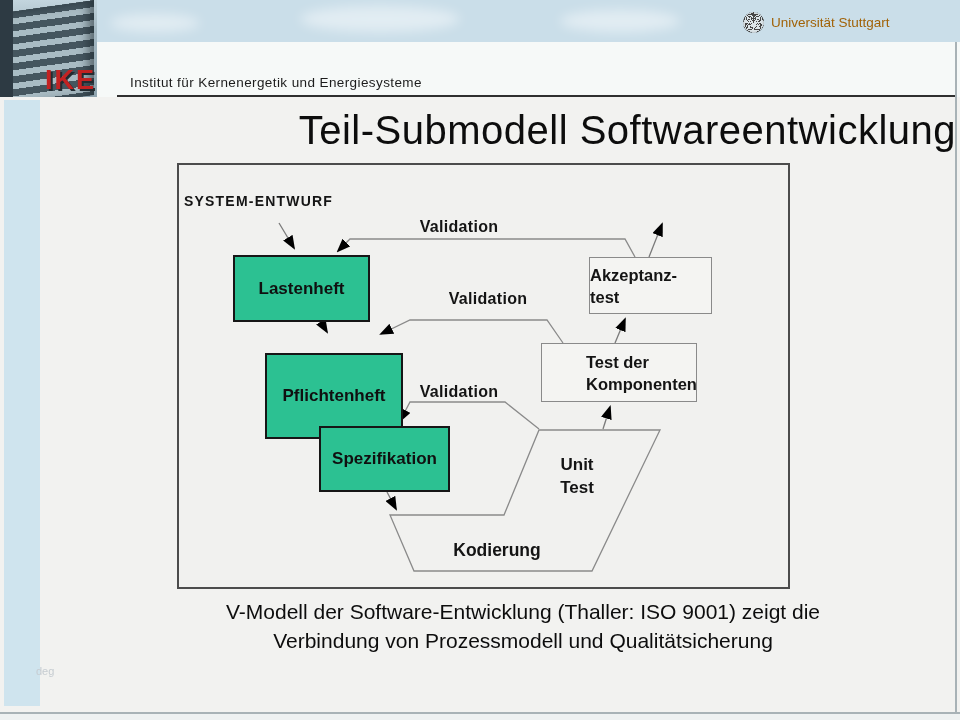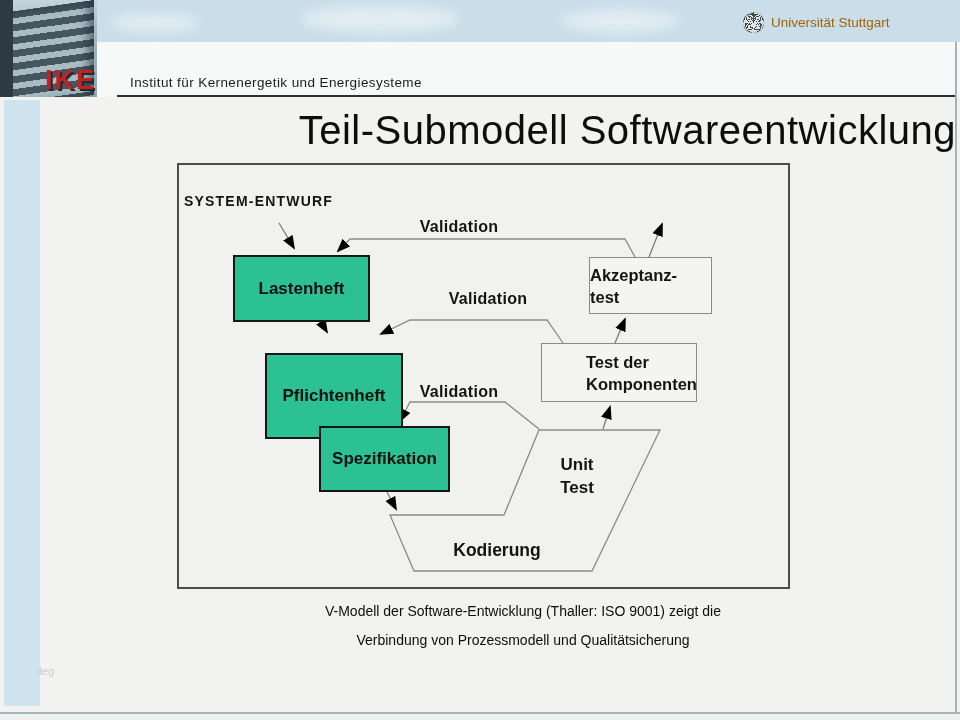--- a/index.html
+++ b/index.html
@@ -32,21 +32,21 @@
     color:#c32222;text-shadow:2px 2px 0 #222b31;}
   .hr-dark{position:absolute;left:117px;top:95px;width:840px;height:2px;background:#2f2f2f;}
   .sidebar{position:absolute;left:4px;top:100px;width:36px;height:606px;background:#cfe4ee;}
   .edge-right{position:absolute;left:955px;top:42px;width:2px;height:672px;background:#a8b2b6;}
   .edge-bottom{position:absolute;left:0;top:712px;width:960px;height:2px;background:#a8b2b6;}
   .below-strip{position:absolute;left:0;top:714px;width:960px;height:6px;background:#eef1f1;}
   
   .title{position:absolute;left:40px;top:108px;width:916px;text-align:right;
     font-size:40px;letter-spacing:.5px;color:#0d0d0d;}
   .caption{position:absolute;left:86px;top:597px;width:874px;text-align:center;
-    font-size:14px;line-height:29px;color:#0d0d0d;}
+    font-size:21px;line-height:29px;color:#0d0d0d;}
   .footnote{position:absolute;left:36px;top:665px;font-size:11px;color:#c6ccd1;}
   
   .diagram{position:absolute;left:177px;top:163px;width:613px;height:426px;
     border:2px solid #4c4c4c;background:#f1f1ef;}
   .diagram svg{position:absolute;left:0;top:0;width:609px;height:422px;}
   .track-label{position:absolute;top:28px;font-size:14px;font-weight:700;letter-spacing:1.2px;color:#141414;}
   .tl-left{left:5px;}
   .tl-right{left:413px;}
   .val{position:absolute;width:96px;text-align:center;font-size:16px;font-weight:700;color:#141414;letter-spacing:.3px;}
   .val1{left:232px;top:53px;}

